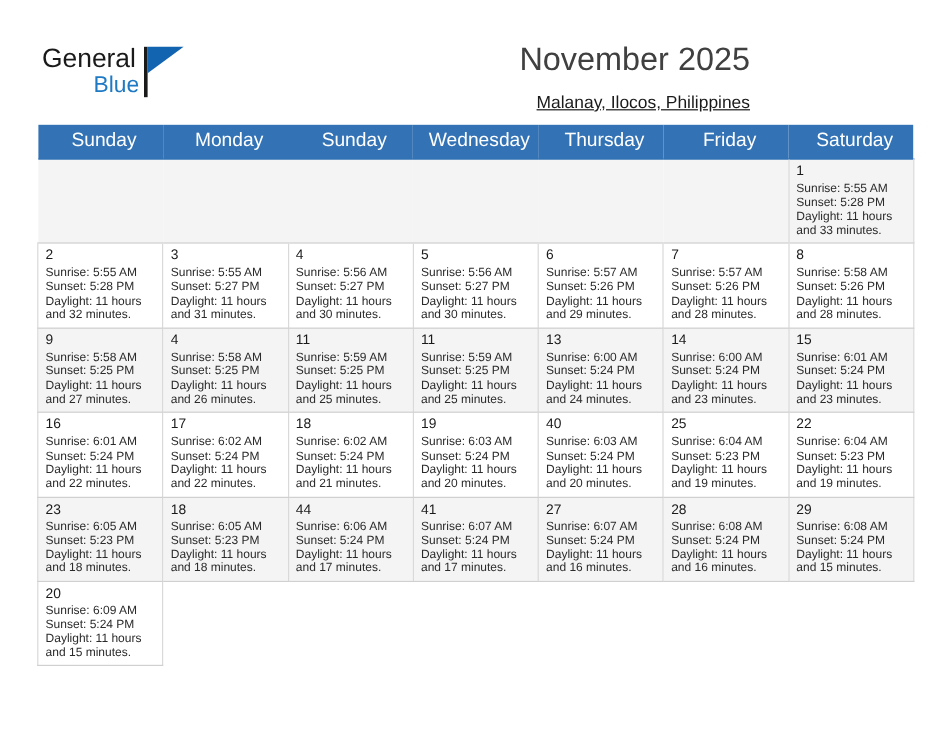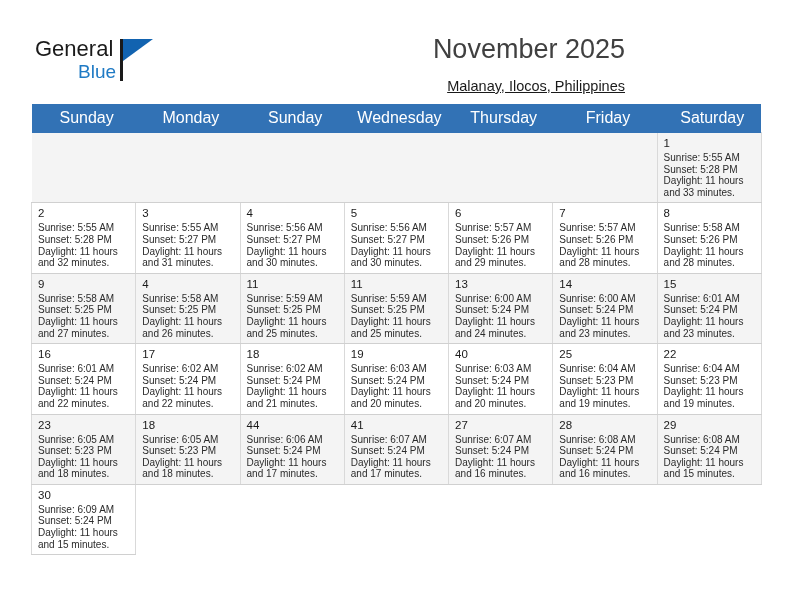--- a/index.html
+++ b/index.html
@@ -534,21 +534,21 @@
                 <div>Sunset: 5:24 PM</div>
                 <div>Daylight: 11 hours</div>
                 <div>and 15 minutes.</div>
               </div>
             </div>
           </td>
         </tr>
         <tr>
           <td>
             <div class="cell-inner">
-              <div class="day-num">30</div>
+              <div class="day-num">20</div>
               <div class="day-info">
                 <div>Sunrise: 6:09 AM</div>
                 <div>Sunset: 5:24 PM</div>
                 <div>Daylight: 11 hours</div>
                 <div>and 15 minutes.</div>
               </div>
             </div>
           </td>
           <td class="blank"></td>
           <td class="blank"></td>

